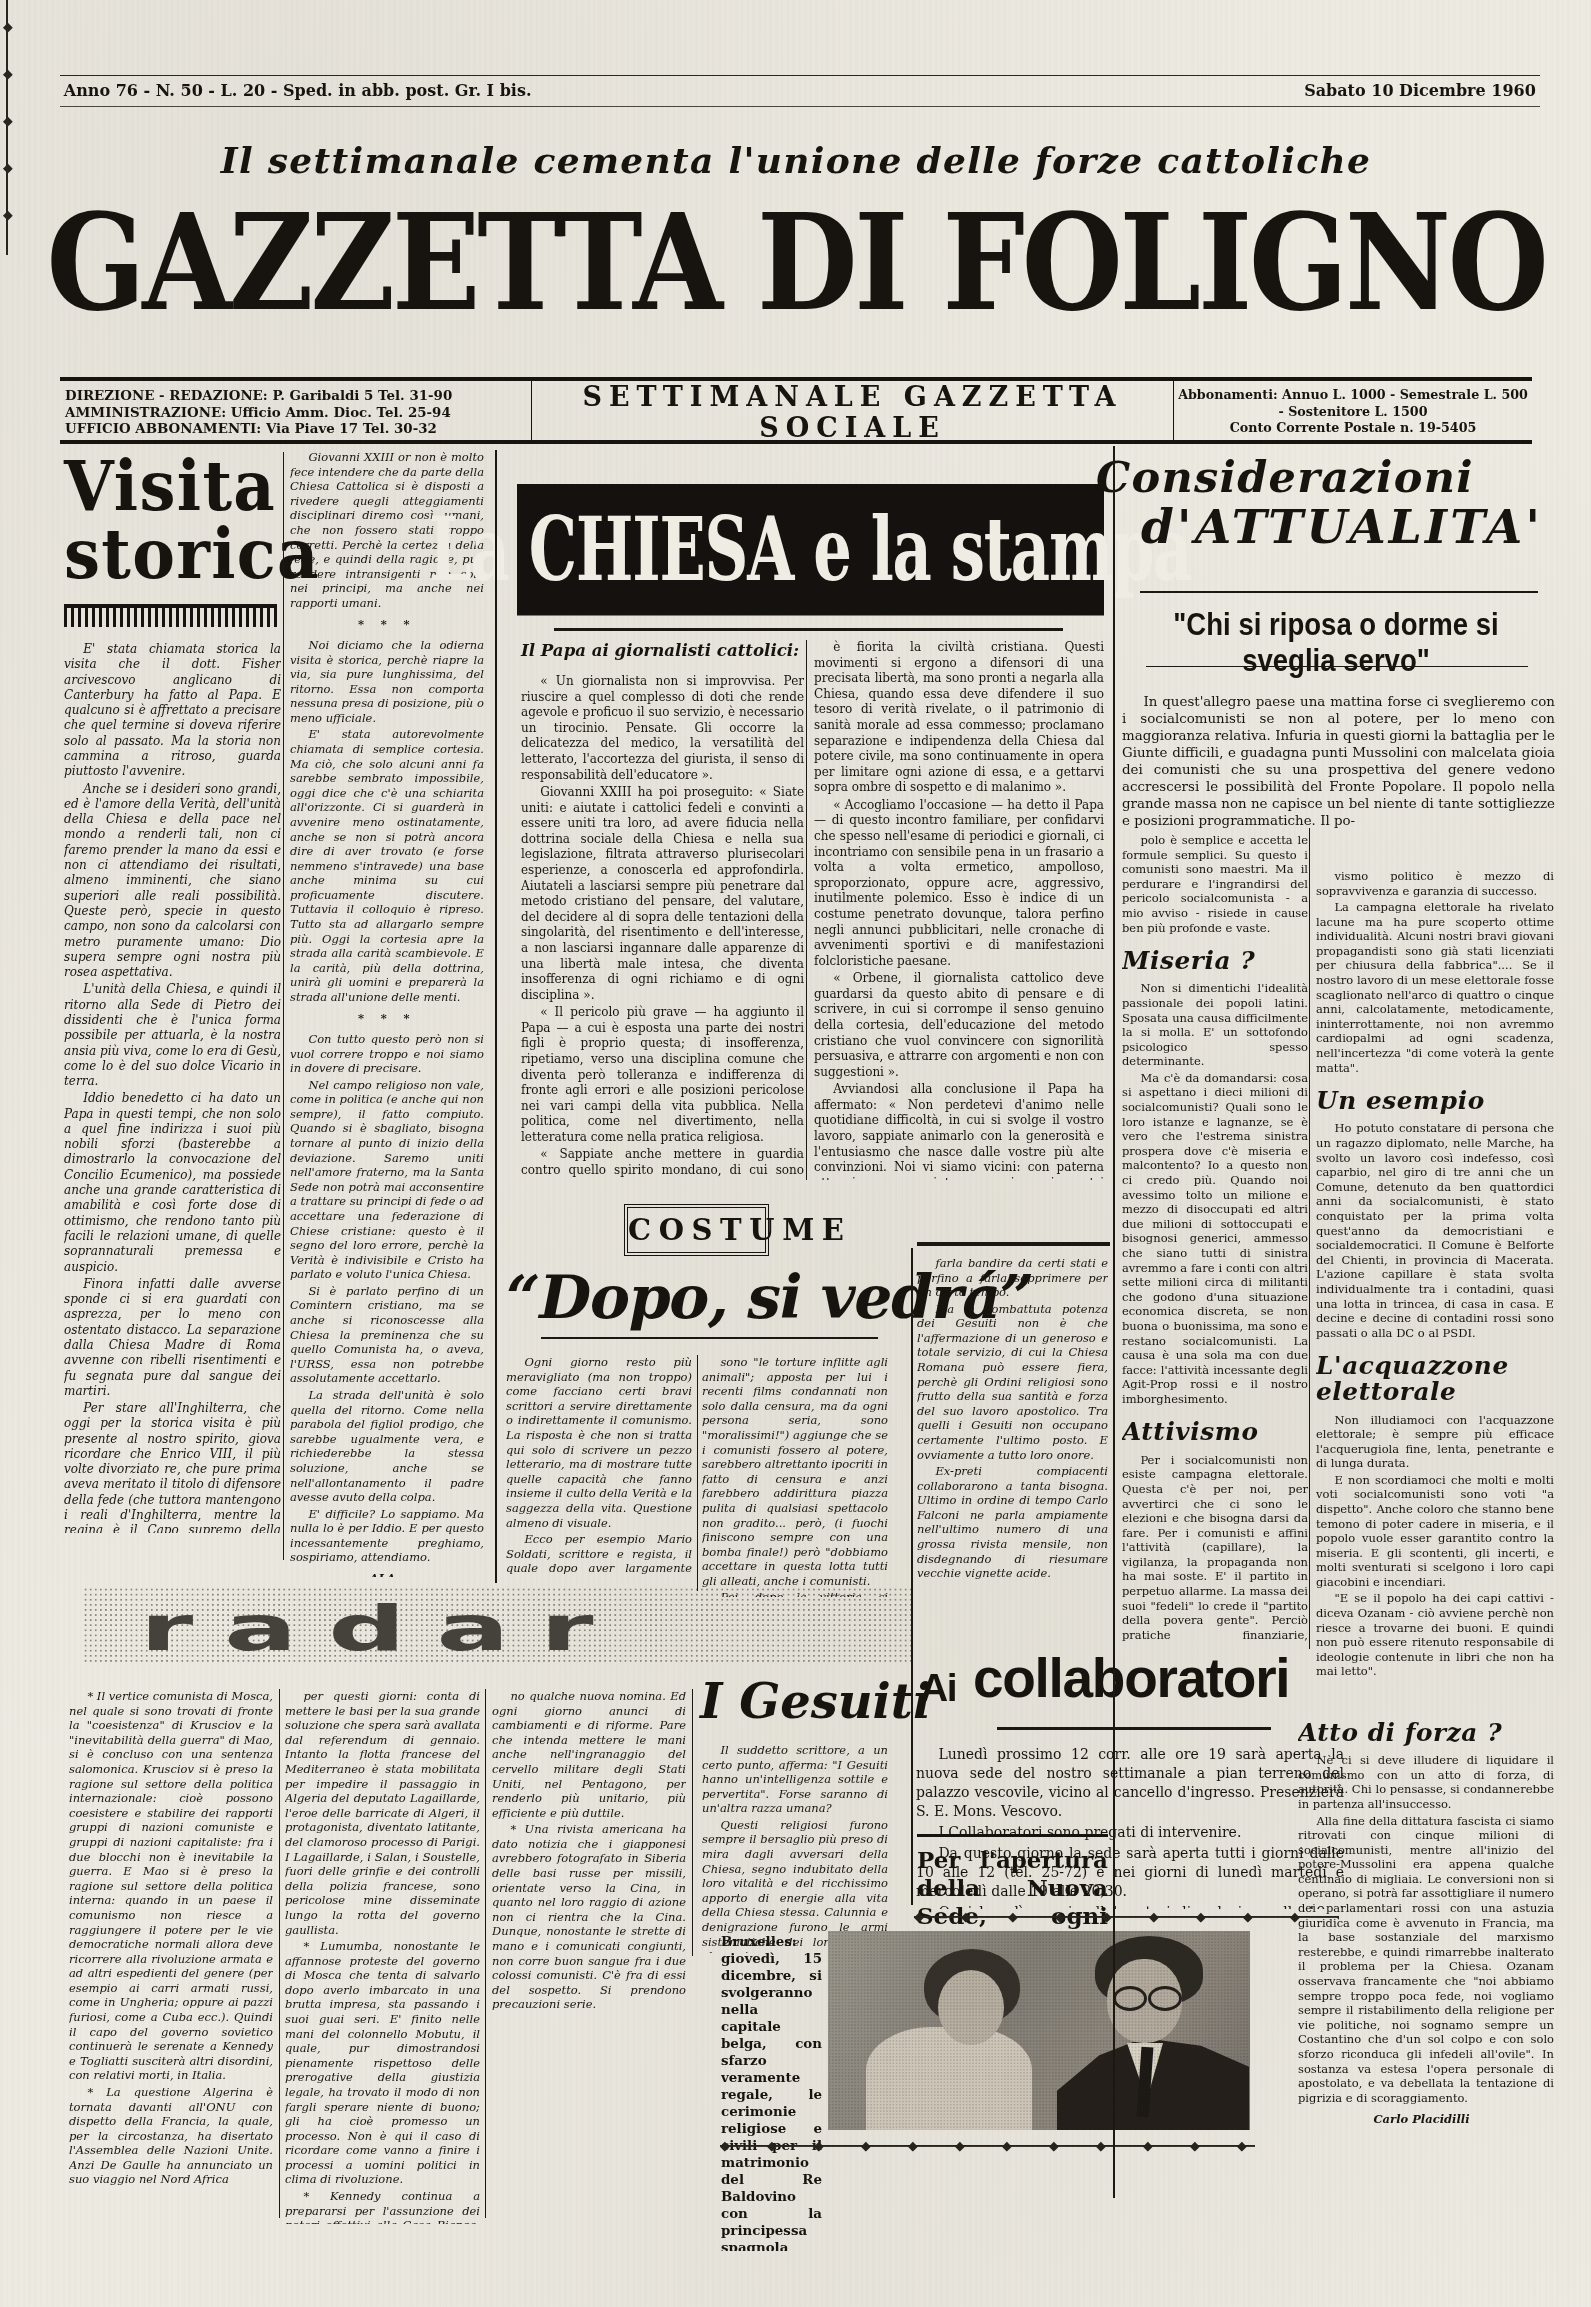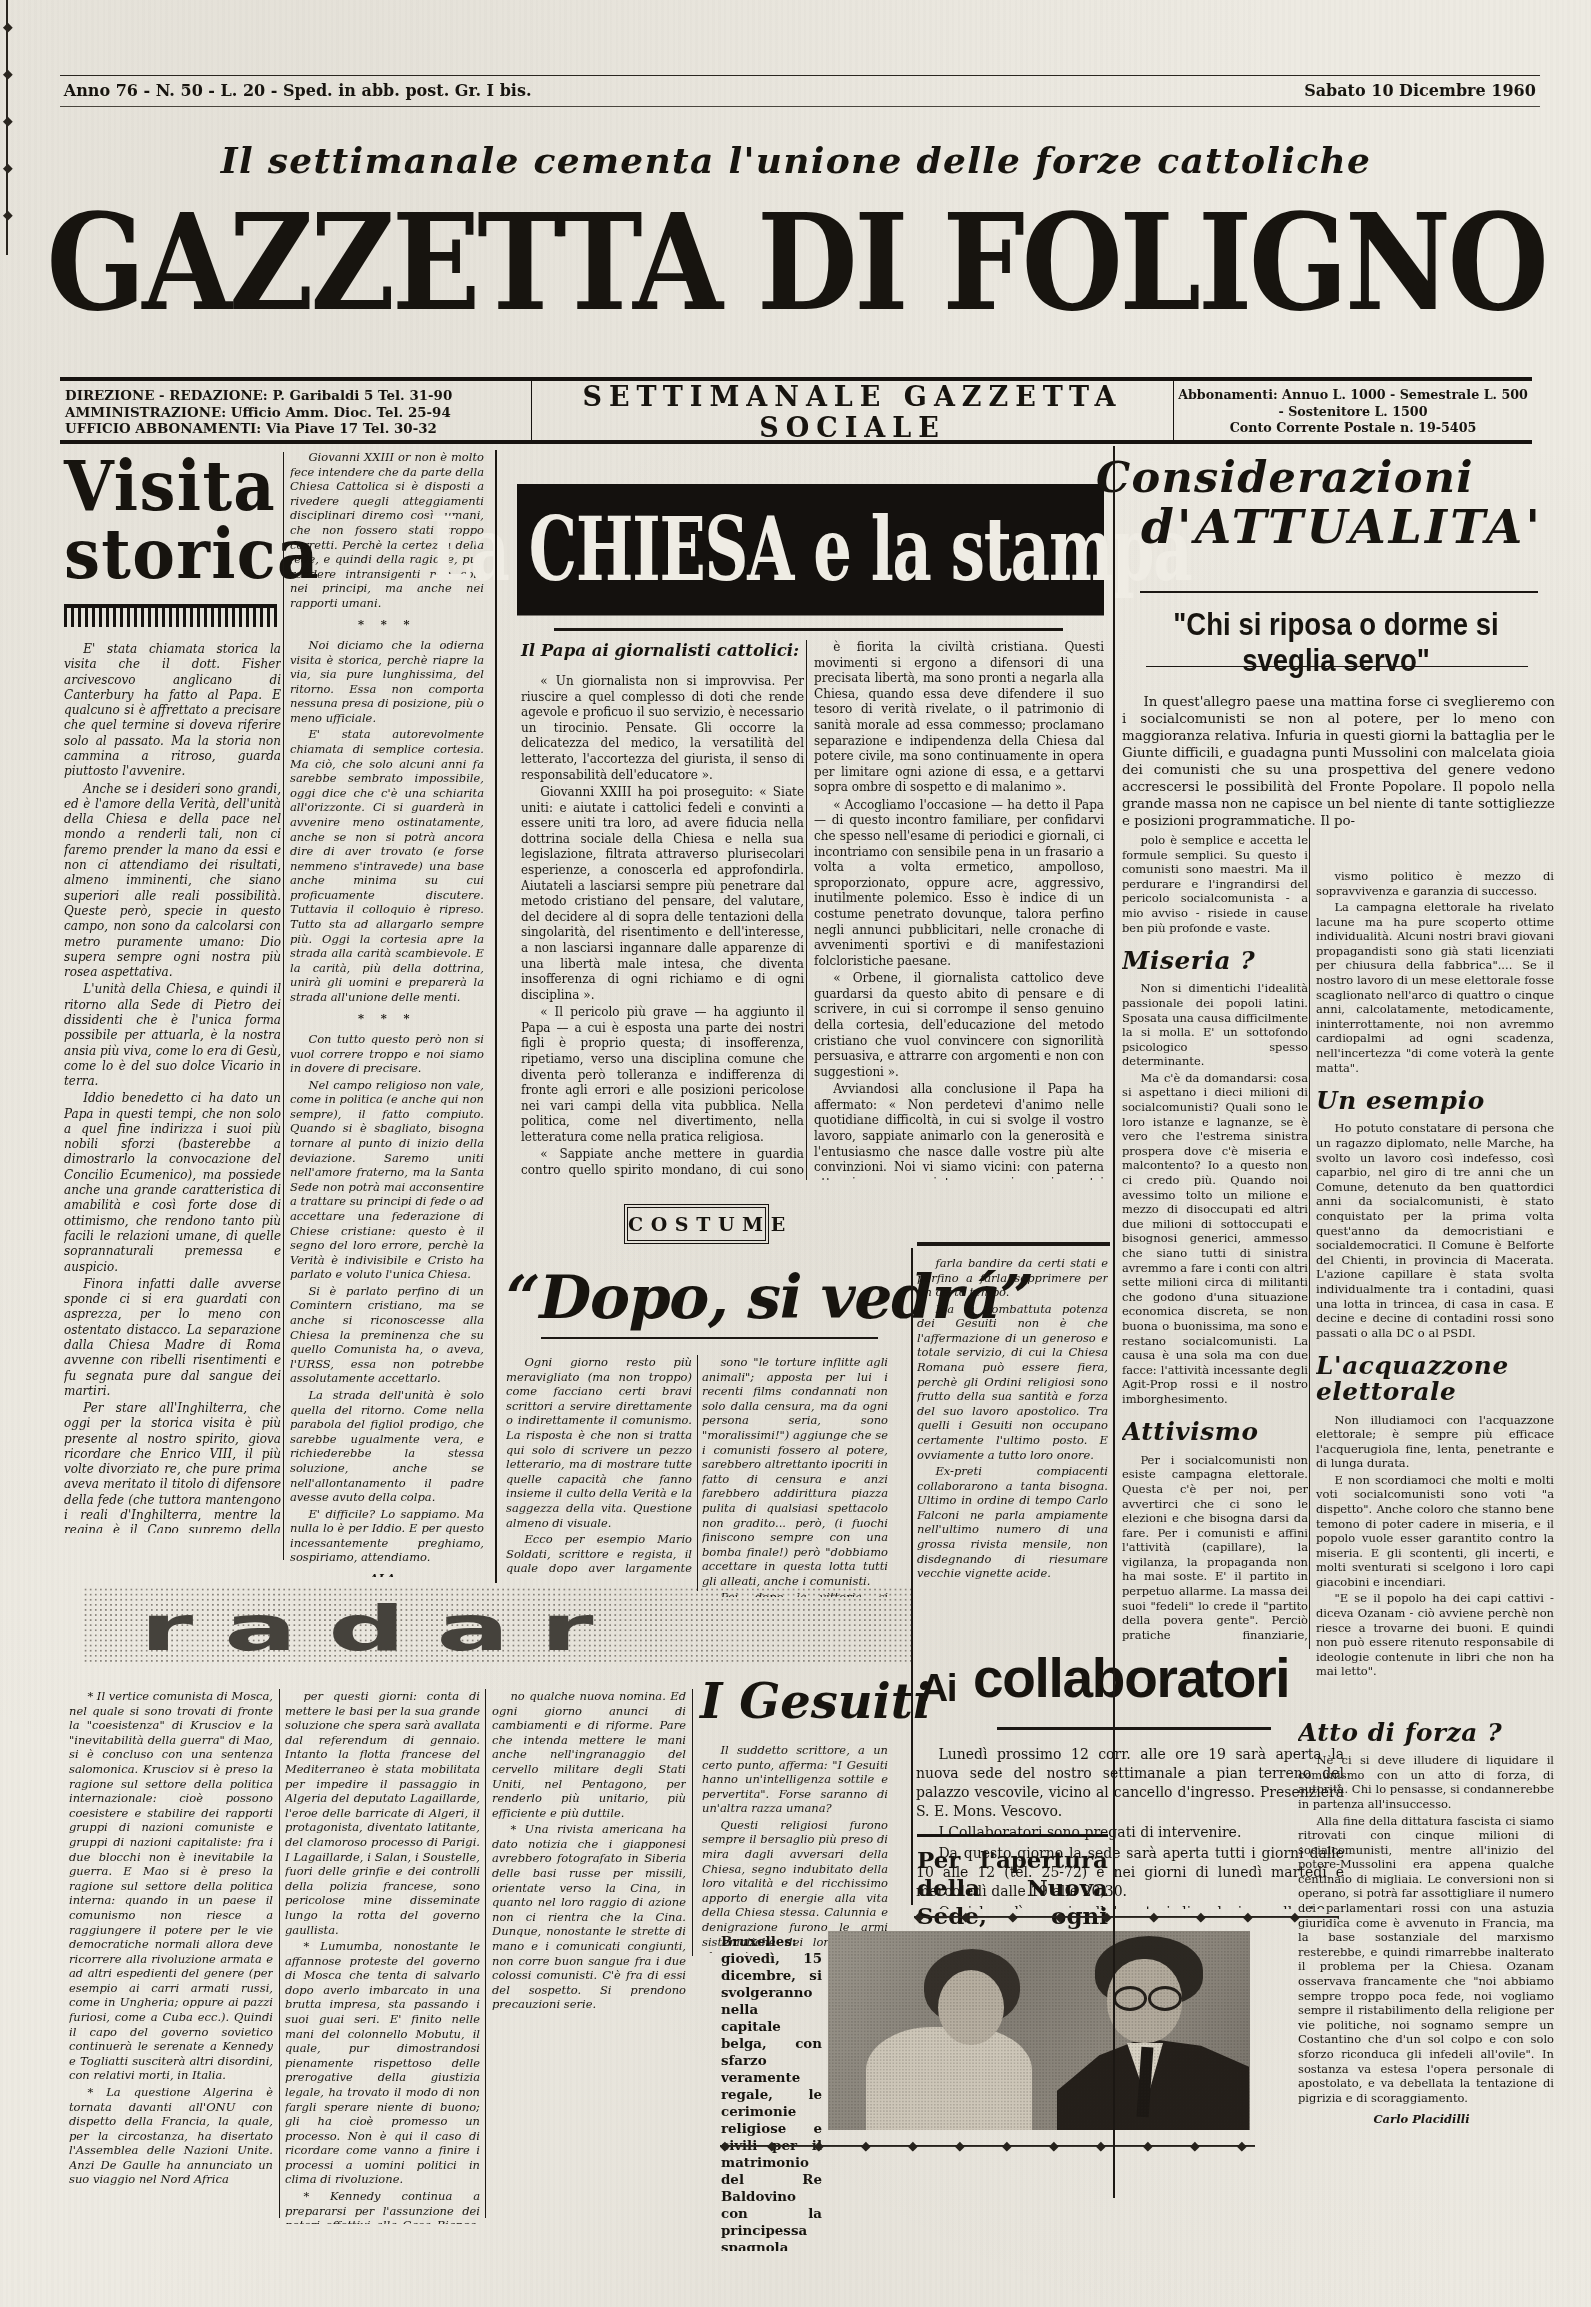--- a/index.html
+++ b/index.html
@@ -46,21 +46,21 @@
   
   #chiesa-banner{left:517px;top:484px;width:587px;height:129px;background:#14110e;display:flex;
         align-items:center;justify-content:center;box-shadow:0 2.5px 0 #14110e;}
   #chiesa-banner span{color:#efece4;font-size:69px;font-weight:bold;white-space:nowrap;
         transform:scale(.88,1.28);letter-spacing:-1.3px;}
   #chiesa-lead{left:521px;top:640px;width:283px;font-size:16.6px;}
   #chiesa-col1{left:521px;top:674px;width:283px;height:506px;font-size:12px;line-height:15.6px;}
   #chiesa-col2{left:814px;top:640px;width:290px;height:540px;font-size:12px;line-height:15.6px;}
   
   #costume-box{left:627px;top:1207px;width:137px;padding:5.1px 0;border:1.9px solid #171310;outline:1.3px solid #171310;
-        outline-offset:2.5px;text-align:center;font-size:19px;font-weight:bold;letter-spacing:7.6px;}
+        outline-offset:2.5px;text-align:center;font-size:29px;font-weight:bold;letter-spacing:7.6px;}
   #dopo-head{left:506px;top:1262px;width:408px;font-size:60px;font-weight:bold;font-style:italic;
         white-space:nowrap;letter-spacing:-1.3px;}
   #dopo-col1{left:506px;top:1355px;width:186px;height:223px;font-size:11.5px;line-height:14.6px;}
   #dopo-col2{left:702px;top:1355px;width:186px;height:242px;font-size:11.5px;line-height:14.6px;}
   
   #radar{left:83px;top:1587px;width:828px;height:78px;
         background-image:radial-gradient(#87827a 1.1px,transparent 1.1px);background-size:5.1px 5.1px;
         display:flex;align-items:center;overflow:hidden;}
   #radar span{font-family:"DejaVu Sans",sans-serif;font-weight:bold;font-size:108px;color:#45423c;
         letter-spacing:31px;transform:scaleY(.58) translateY(3.8px);transform-origin:center left;

